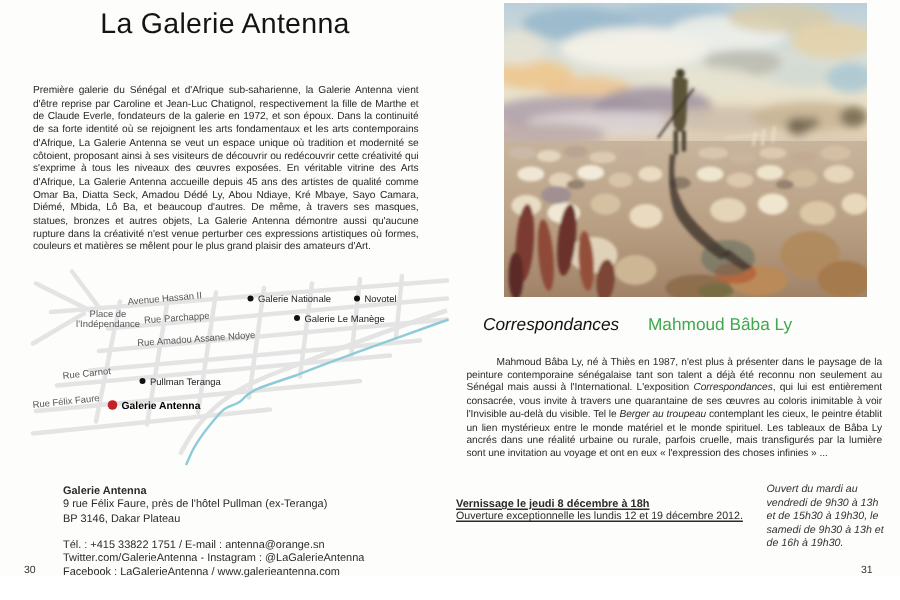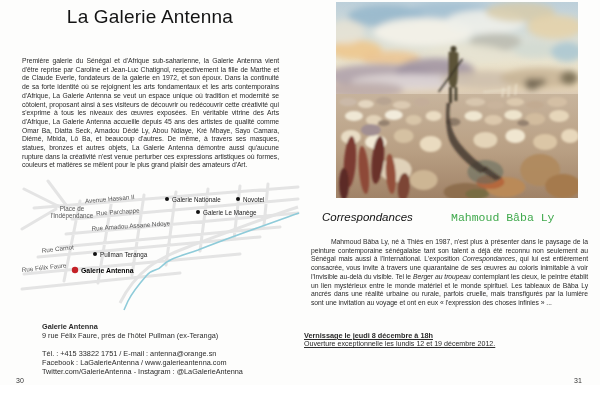--- a/index.html
+++ b/index.html
@@ -20,21 +20,21 @@
   .contact .gap{height:8px;}
   .pagenum{position:absolute;top:377px;font-size:7px;color:#333;}
   .pagenum.pl{left:16px;}
   .pagenum.pr{left:574px;}
   
   .painting{position:absolute;left:336px;top:2px;width:242px;height:196px;margin:0;}
   .painting svg{display:block;width:100%;height:100%;}
   .expo-head{position:absolute;left:322px;top:211px;margin:0;font-size:11.5px;font-weight:400;
              white-space:nowrap;}
   .expo-head .title{font-style:italic;color:#111;}
-  .expo-head .artist{margin-left:35px;color:#3fa94c;font-family:Liberation Mono, monospace;}
+  .expo-head .artist{margin-left:16px;color:#3fa94c;}
   .expo-body{position:absolute;left:311px;top:238px;width:277px;margin:0;
              font-size:6.8px;line-height:8.7px;letter-spacing:-.05px;text-align:justify;
              text-indent:20px;color:#2b2b2b;}
   .expo-body .it{font-style:italic;}
   .vernissage{position:absolute;left:304px;top:331px;width:245px;
               font-size:7.1px;line-height:9.2px;color:#2b2b2b;text-decoration:underline;}
   .vernissage .vtitle{font-weight:700;font-size:7.3px;}
   .hours{position:absolute;left:511px;top:322px;width:80px;
          font-size:7.1px;line-height:9px;font-style:italic;color:#333;}
 </style>
@@ -80,24 +80,25 @@
       <text class="poi" x="80" y="79.5">Pullman Teranga</text>
 
       <circle cx="55" cy="93" r="3.2" fill="#c42127"></circle>
       <text class="hl" x="61" y="95.5">Galerie Antenna</text>
     </svg>
   </div>
 
   <address class="contact">
     <div class="name">Galerie Antenna</div>
     <div>9 rue Félix Faure, près de l'hôtel Pullman (ex-Teranga)</div>
+    <div>BP 3146, Dakar Plateau</div>
     <div class="gap"></div>
     <div>Tél. : +415 33822 1751 / E-mail : antenna@orange.sn</div>
+    <div>Twitter.com/GalerieAntenna - Instagram : @LaGalerieAntenna</div>
     <div>Facebook : LaGalerieAntenna / www.galerieantenna.com</div>
-    <div>Twitter.com/GalerieAntenna - Instagram : @LaGalerieAntenna</div>
   </address>
 
   <div class="pagenum pl">30</div>
 
   <figure class="painting">
     <svg viewBox="0 0 243 196" preserveAspectRatio="none">
       <defs>
         <linearGradient id="skyG" x1="0" y1="0" x2="0" y2="1">
           <stop offset="0" stop-color="#bccfda"></stop>
             <stop offset=".16" stop-color="#d4dcd8"></stop>
@@ -216,16 +217,17 @@
     <span class="artist">Mahmoud Bâba Ly</span>
   </h2>
 
   <p class="expo-body"><span>Mahmoud Bâba Ly, né à Thiès en 1987, n'est plus à présenter dans le paysage de la peinture contemporaine sénégalaise tant son talent a déjà été reconnu non seulement au Sénégal mais aussi à l'International. L'exposition </span><span class="it">Correspondances</span><span>, qui lui est entièrement consacrée, vous invite à travers une quarantaine de ses œuvres au coloris inimitable à voir l'Invisible au-delà du visible. Tel le </span><span class="it">Berger au troupeau</span><span> contemplant les cieux, le peintre établit un lien mystérieux entre le monde matériel et le monde spirituel. Les tableaux de Bâba Ly ancrés dans une réalité urbaine ou rurale, parfois cruelle, mais transfigurés par la lumière sont une invitation au voyage et ont en eux « l'expression des choses infinies » ...</span></p>
 
   <div class="vernissage">
     <div class="vtitle">Vernissage le jeudi 8 décembre à 18h</div>
     <div>Ouverture exceptionnelle les lundis 12 et 19 décembre 2012.</div>
   </div>
 
+  <aside class="hours">Ouvert du mardi au vendredi de 9h30 à 13h et de 15h30 à 19h30, le samedi de 9h30 à 13h et de 16h à 19h30.</aside>
 
   <div class="pagenum pr">31</div>
 
 </div>
 
 </body></html>

